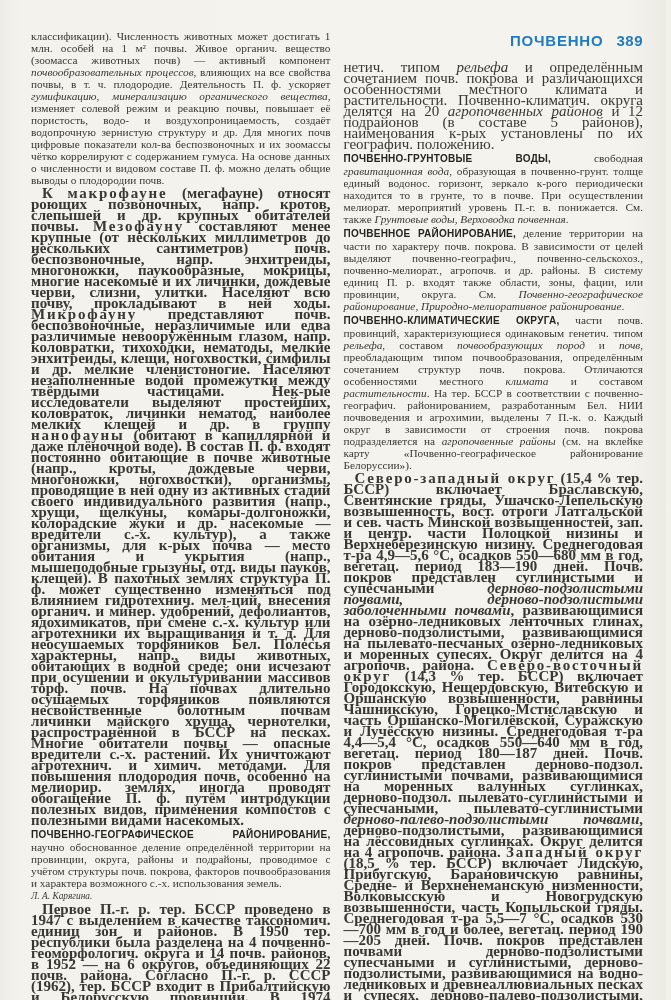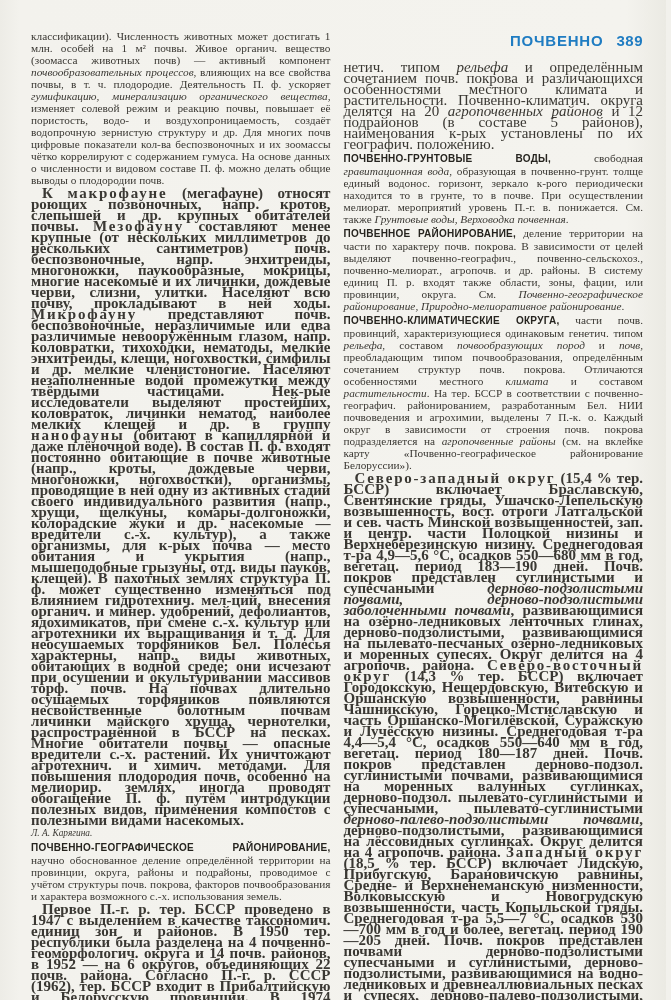--- a/index.html
+++ b/index.html
@@ -54,22 +54,22 @@
   }
 </style>
 </head>
 <body>
 
 <div class="page">
   <div class="cols">
     <div class="col" id="col-left">
         <p class="para p-body"><span>классификации). Численность животных может достигать 1 млн. особей на 1 м² почвы. Живое органич. вещество (зоомасса животных почв) — активный компонент </span><span class="it">почвообразовательных процессов</span><span>, влияющих на все свойства почвы, в т. ч. плодородие. Деятельность П. ф. ускоряет </span><span class="it">гумификацию, минерализацию органического вещества</span><span>, изменяет солевой режим и реакцию почвы, повышает её пористость, водо- и воздухопроницаемость, создаёт водопрочную зернистую структуру и др. Для многих почв цифровые показатели кол-ва беспозвоночных и их зоомассы чётко коррелируют с содержанием гумуса. На основе данных о численности и видовом составе П. ф. можно делать общие выводы о плодородии почв.</span></p>
         <p class="para p-petit indent"><span>К </span><span class="spaced">макрофауне</span><span> (мегафауне) относят роющих позвоночных, напр. кротов, слепышей и др. крупных обитателей почвы. </span><span class="spaced">Мезофауну</span><span> составляют менее крупные (от нескольких миллиметров до нескольких сантиметров) почв. беспозвоночные, напр. энхитреиды, многоножки, паукообразные, мокрицы, многие насекомые и их личинки, дождевые черви, слизни, улитки. Населяют всю почву, прокладывают в ней ходы. </span><span class="spaced">Микрофауну</span><span> представляют почв. беспозвоночные, неразличимые или едва различимые невооружённым глазом, напр. коловратки, тихоходки, нематоды, мелкие энхитреиды, клещи, ногохвостки, симфилы и др. мелкие членистоногие. Населяют незаполненные водой промежутки между твёрдыми частицами. Нек-рые исследователи выделяют простейших, коловраток, личинки нематод, наиболее мелких клещей и др. в группу </span><span class="spaced">нанофауны</span><span> (обитают в капиллярной и даже плёночной воде). В состав П. ф. входят постоянно обитающие в почве животные (напр., кроты, дождевые черви, многоножки, ногохвостки), организмы, проводящие в ней одну из активных стадий своего индивидуального развития (напр., хрущи, щелкуны, комары-долгоножки, колорадские жуки и др. насекомые — вредители с.-х. культур), а также организмы, для к-рых почва — место обитания и укрытия (напр., мышеподобные грызуны, отд. виды пауков, клещей). В пахотных землях структура П. ф. может существенно изменяться под влиянием гидротехнич. мел-ций, внесения органич. и минер. удобрений, дефолиантов, ядохимикатов, при смене с.-х. культур или агротехники их выращивания и т. д. Для неосушаемых торфяников Бел. Полесья характерны, напр., виды животных, обитающих в водной среде; они исчезают при осушении и окультуривании массивов торф. почв. На почвах длительно осушаемых торфяников появляются несвойственные болотным почвам личинки майского хруща, чернотелки, распространённой в БССР на песках. Многие обитатели почвы — опасные вредители с.-х. растений. Их уничтожают агротехнич. и химич. методами. Для повышения плодородия почв, особенно на мелиорир. землях, иногда проводят обогащение П. ф. путём интродукции полезных видов, применения компостов с полезными видами насекомых.</span></p>
+        <p class="para p-body p-entry"><span class="headword">ПОЧВЕННО-ГЕОГРАФИЧЕСКОЕ РАЙОНИРОВАНИЕ,</span><span> научно обоснованное деление определённой территории на провинции, округа, районы и подрайоны, проводимое с учётом структуры почв. покрова, факторов почвообразования и характера возможного с.-х. использования земель.</span></p>
         <p class="para p-sig"><span class="it">Л. А. Карягина.</span></p>
-        <p class="para p-body p-entry"><span class="headword">ПОЧВЕННО-ГЕОГРАФИЧЕСКОЕ РАЙОНИРОВАНИЕ,</span><span> научно обоснованное деление определённой территории на провинции, округа, районы и подрайоны, проводимое с учётом структуры почв. покрова, факторов почвообразования и характера возможного с.-х. использования земель.</span></p>
         <p class="para p-petit indent"><span>Первое П.-г. р. тер. БССР проведено в 1947 с выделением в качестве таксономич. единиц зон и районов. В 1950 тер. республики была разделена на 4 почвенно-геоморфологич. округа и 14 почв. районов, в 1952 — на 6 округов, объединяющих 22 почв. района. Согласно П.-г. р. СССР (1962), тер. БССР входит в Прибалтийскую и Белорусскую провинции. В 1974 разработана схема П.-г. р. БССР, в основу к-рой положены новые данные о почвах и климатич. условиях республики (см. карту на вклейке). В Белоруссии выделены 3 </span><span class="it">почвенные провинции</span><span>, резко отличающиеся характером почв. покрова, рельефом местности, температурным режимом, степенью проявления процессов заболачивания и эрозии. Почв. провинции делятся на 7 </span><span class="it">почвенно-климатических округов</span><span>, включающих территории с одинаковым ге-</span></p>
       </div>
     <div class="col" id="col-right">
       <div class="running-head">
         <span>ПОЧВЕННО</span><span class="pageno">389</span>
       </div>
     <p class="para p-petit"><span>нетич. типом </span><span class="it">рельефа</span><span> и определённым сочетанием почв. покрова и различающихся особенностями местного климата и растительности. Почвенно-климатич. округа делятся на 20 </span><span class="it">агропочвенных районов</span><span> и 12 подрайонов (в составе 5 районов), наименования к-рых установлены по их географич. положению.</span></p>
         <p class="para p-body p-entry"><span class="headword">ПОЧВЕННО-ГРУНТОВЫЕ ВОДЫ,</span><span> свободная </span><span class="it">гравитационная вода</span><span>, образующая в почвенно-грунт. толще единый водонос. горизонт, зеркало к-рого периодически находится то в грунте, то в почве. При осуществлении мелиорат. мероприятий уровень П.-г. в. понижается. См. также </span><span class="it">Грунтовые воды, Верховодка почвенная</span><span>.</span></p>
         <p class="para p-body p-entry"><span class="headword">ПОЧВЕННОЕ РАЙОНИРОВАНИЕ,</span><span> деление территории на части по характеру почв. покрова. В зависимости от целей выделяют почвенно-географич., почвенно-сельскохоз., почвенно-мелиорат., агропочв. и др. районы. В систему единиц П. р. входят также области, зоны, фации, или провинции, округа. См. </span><span class="it">Почвенно-географическое районирование, Природно-мелиоративное районирование</span><span>.</span></p>
         <p class="para p-body p-entry"><span class="headword">ПОЧВЕННО-КЛИМАТИЧЕСКИЕ ОКРУГА,</span><span> части почв. провинций, характеризующиеся одинаковым генетич. типом </span><span class="it">рельефа</span><span>, составом </span><span class="it">почвообразующих пород</span><span> и </span><span class="it">почв</span><span>, преобладающим типом почвообразования, определённым сочетанием структур почв. покрова. Отличаются особенностями местного </span><span class="it">климата</span><span> и составом </span><span class="it">растительности</span><span>. На тер. БССР в соответствии с почвенно-географич. районированием, разработанным Бел. НИИ почвоведения и агрохимии, выделены 7 П.-к. о. Каждый округ в зависимости от строения почв. покрова подразделяется на </span><span class="it">агропочвенные районы</span><span> (см. на вклейке карту «Почвенно-географическое районирование Белоруссии»).</span></p>

